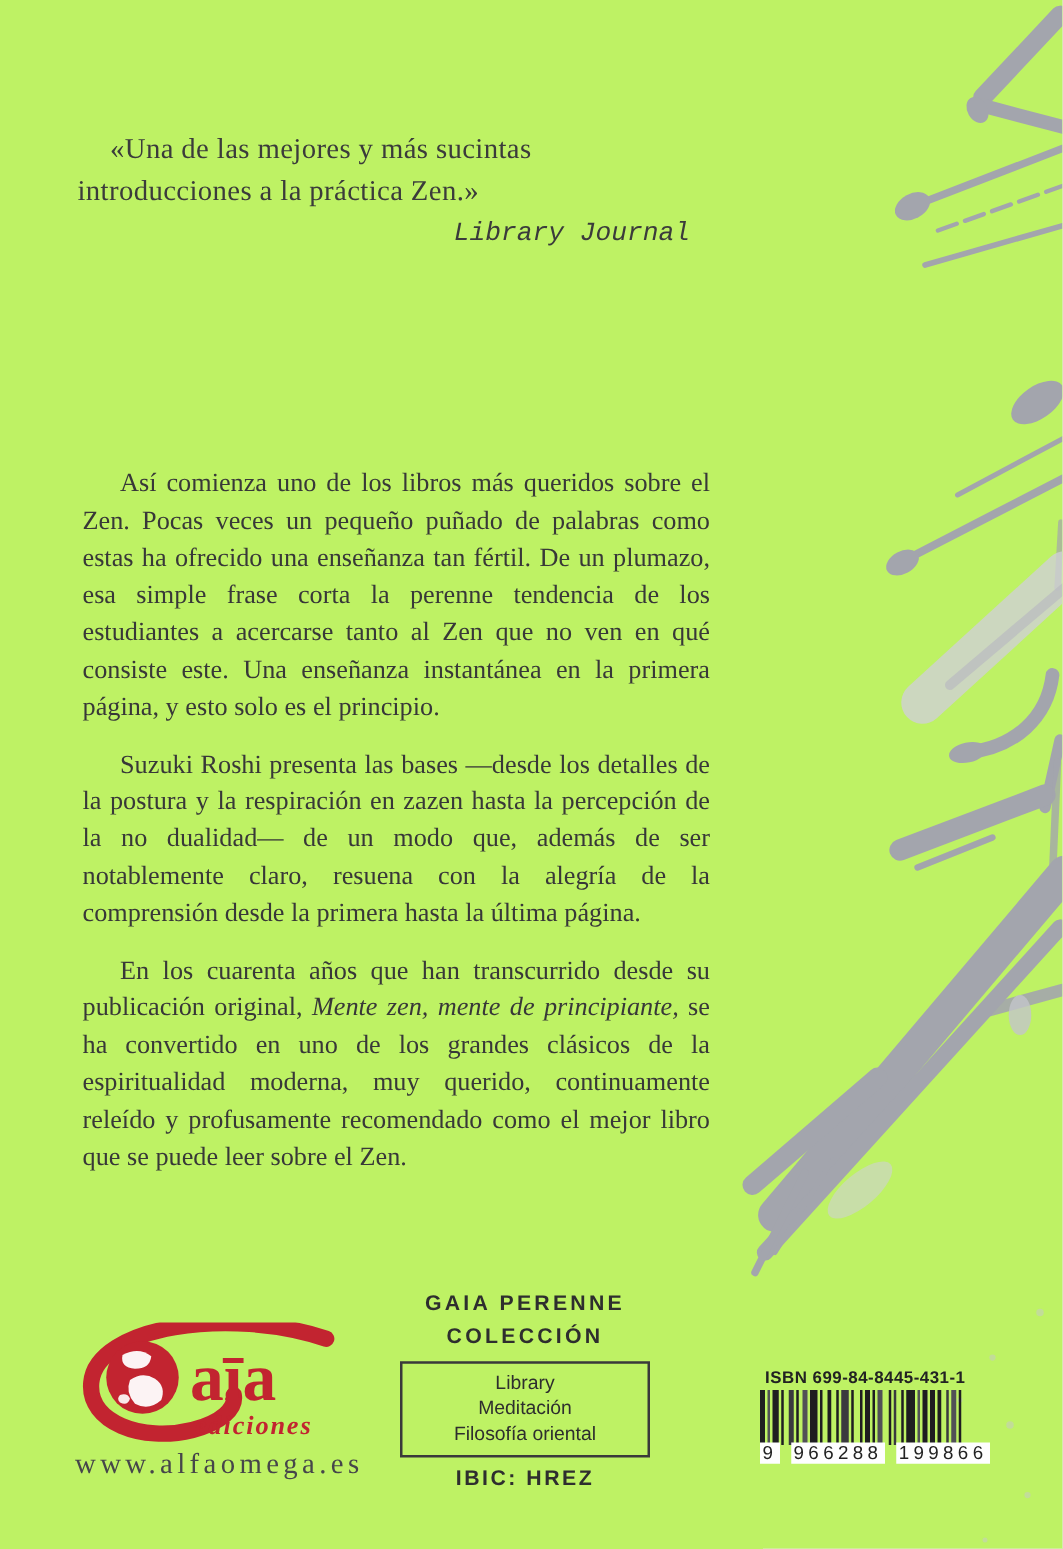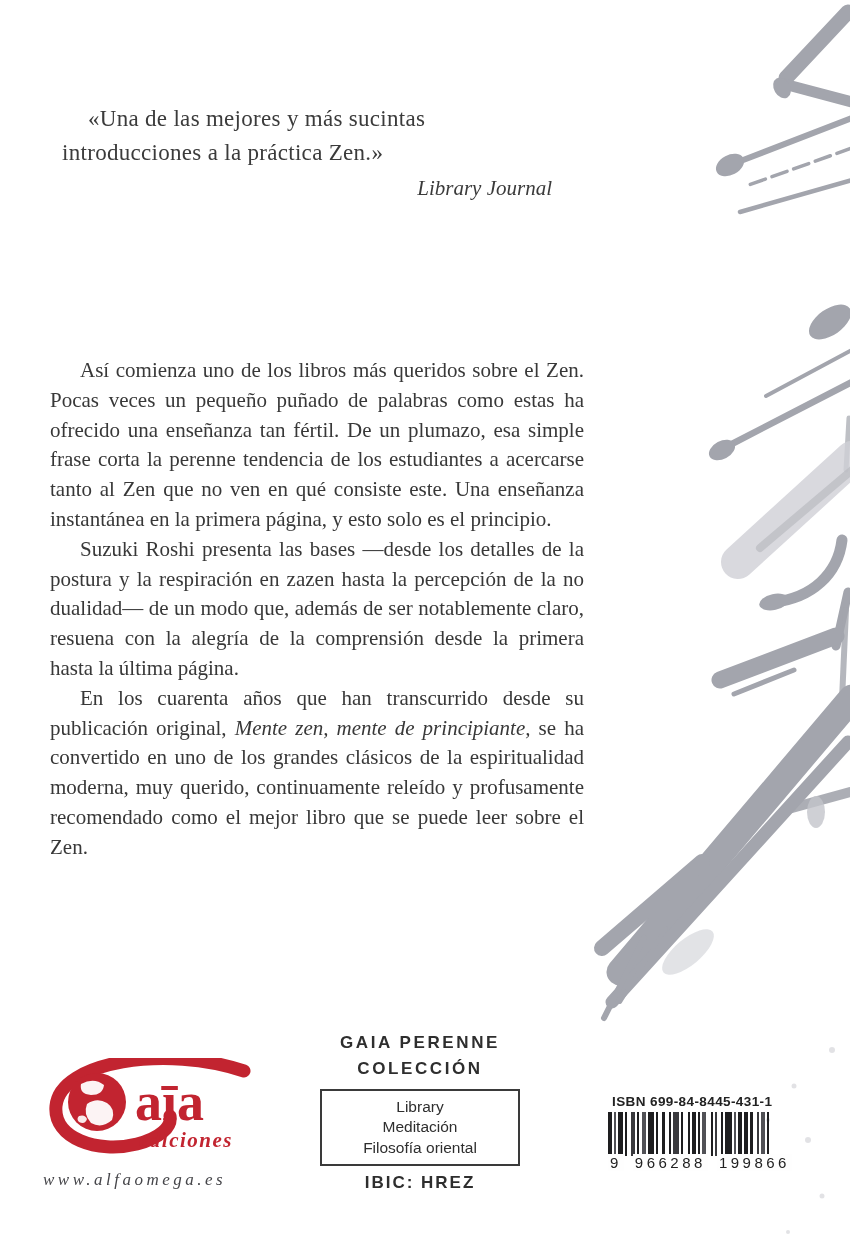--- a/index.html
+++ b/index.html
@@ -1,40 +1,40 @@
 <!DOCTYPE html>
 <html lang="es"><head>
 <meta charset="utf-8">
 <style>
   html,body{margin:0;padding:0;background:#e8e8e8;}
   .cover{
-    position:relative;width:850px;height:1239px;background:#ffffff;
+    position:relative;width:850px;height:1239px;background:#bef264;
     overflow:hidden;font-family:"Liberation Serif", serif;color:#3b3b3b;
   }
   .artwork{position:absolute;top:0;right:0;width:270px;height:1239px;}
 
   .top-quote-block{position:absolute;left:62px;top:102px;width:502px;}
   .top-quote{margin:0;font-size:23px;line-height:1.48;text-indent:26px;letter-spacing:.3px;}
-  .attribution{margin:6px 12px 0 0;font-size:21px;font-style:italic;text-align:right;}
+  .attribution{margin:6px 12px 0 0;font-size:21px;font-style:italic;text-align:right;font-family:Liberation Mono, monospace;}
 
   .red-quote{
     position:absolute;left:58px;top:260px;width:512px;margin:0;
     font-size:21.5px;line-height:1.5;font-style:italic;text-align:center;
     color:#c4473c;letter-spacing:.2px;
   }
 
   .body-text{position:absolute;left:50px;top:356px;width:534px;
     font-size:21px;line-height:29.8px;text-align:justify;hyphens:auto;color:#383838;}
-  .body-text p{margin:0;text-indent:30px;}
+  .body-text p{margin:16px;text-indent:30px;}
   .body-text .it{font-style:italic;}
 
   
-  .publisher{position:absolute;left:39px;top:1058px;width:230px;}
+  .publisher{position:absolute;left:56px;top:1058px;width:230px;}
   .logo-svg{display:block;width:218px;height:96px;}
-  .website{margin:16px 0 0 4px;font-size:17px;font-style:italic;
+  .website{margin:4px 0 0 4px;font-size:23px;
     letter-spacing:3.5px;color:#46464a;}
 
   
   .collection{position:absolute;left:318px;top:1030px;width:204px;
     text-align:center;font-family:"Liberation Sans", sans-serif;color:#2e2e2e;}
   .coll-line{font-size:17px;font-weight:bold;letter-spacing:2.6px;line-height:1.55;}
   .subject-box{border:2px solid #3a3a3a;margin:6px 2px 0 2px;padding:6px 2px;
     font-size:15.5px;line-height:20.5px;}
   .ibic{margin-top:7px;font-size:17px;font-weight:bold;letter-spacing:2px;}
 

